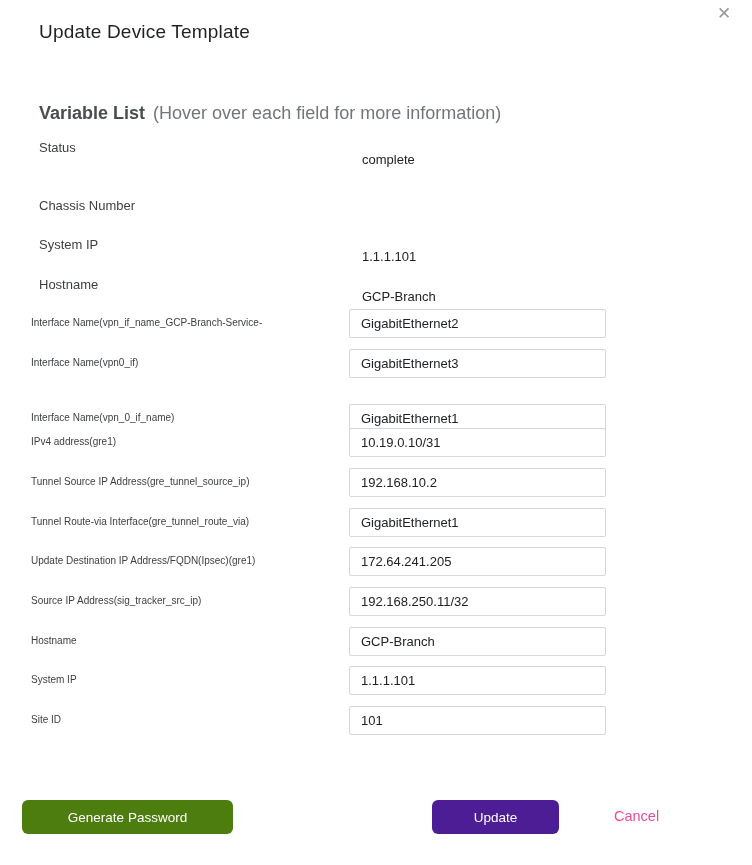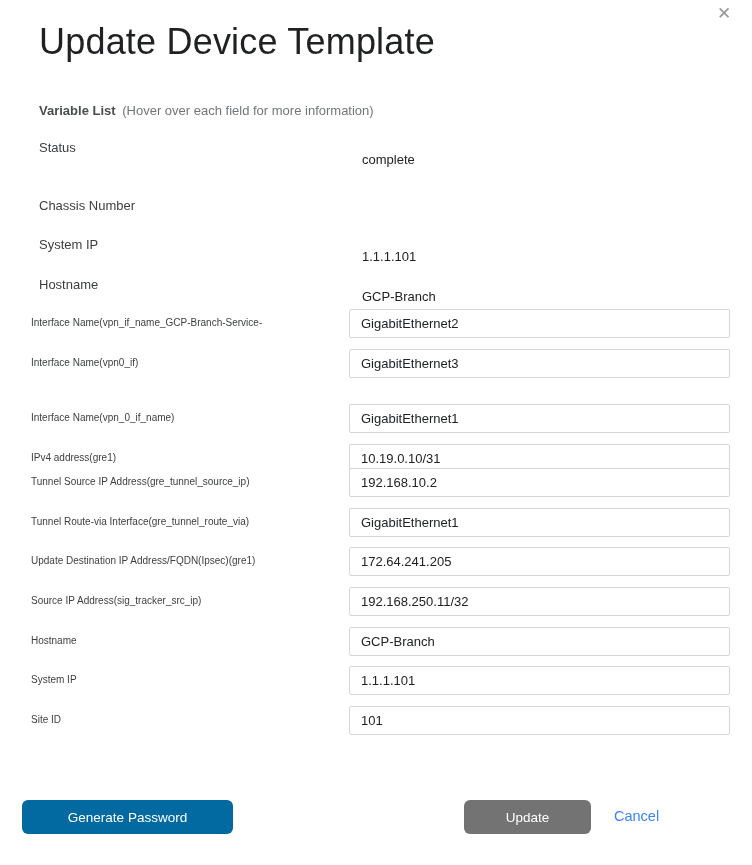--- a/index.html
+++ b/index.html
@@ -15,27 +15,27 @@
   .close {
     position: absolute; top: 3px; left: 713px;
     width: 22px; height: 22px;
     font-size: 17px; line-height: 22px; text-align: center;
     color: #97999b; font-weight: 300;
     cursor: pointer;
   }
 
   .title {
     position: absolute; left: 39px; top: 21px;
-    font-size: 36px; font-weight: 300; color: #1f2122;
+    font-size: 19px; font-weight: 300; color: #1f2122;
     letter-spacing: 0.2px; white-space: nowrap;
   }
 
   .section-heading {
     position: absolute; left: 39px; top: 103px;
-    font-size: 13px; white-space: nowrap;
+    font-size: 18px; white-space: nowrap;
   }
   .section-heading .bold { font-weight: bold; color: #4a4d4e; }
   .section-heading .hint { color: #737678; margin-left: 3px; }
 
   .static-row { position: absolute; left: 0; width: 752px; height: 16px; padding-left: 20px; }
   .static-row .lbl {
     position: absolute; left: 39px; top: 0;
     font-size: 13px; color: #3c3e40; white-space: nowrap;
   }
   .static-row .val {
@@ -44,21 +44,21 @@
   }
 
   .input-row { position: absolute; left: 0; width: 752px; height: 29px; }
   .input-row .lbl {
     position: absolute; left: 31px; top: 8px;
     font-size: 10px; color: #3c3e40;
     width: 308px; white-space: nowrap; overflow: hidden;
   }
   .input-row input {
     position: absolute; left: 349px; top: 0;
-    width: 381px; height: 29px;
+    width: 257px; height: 29px;
     border: 1px solid #d4d7d9; border-radius: 2px;
     padding: 0 11px;
     font-family: "Liberation Sans", "DejaVu Sans", sans-serif;
     font-size: 13px; color: #202224;
     background: #fff; outline: none;
   }
 
   .btn {
     position: absolute; top: 800px; height: 34px;
     border: none; border-radius: 6px;
@@ -116,21 +116,21 @@
         <input type="text" value="GigabitEthernet2" style="">
       </div>
       <div class="input-row" style="top: 349px;">
         <span class="lbl">Interface Name(vpn0_if)</span>
         <input type="text" value="GigabitEthernet3" style="">
       </div>
       <div class="input-row" style="top: 388px; margin-top: 16px;">
         <span class="lbl">Interface Name(vpn_0_if_name)</span>
         <input type="text" value="GigabitEthernet1" style="">
       </div>
-      <div class="input-row" style="top: 428px; margin-top: 16px;">
+      <div class="input-row" style="top: 428px;">
         <span class="lbl">IPv4 address(gre1)</span>
         <input type="text" value="10.19.0.10/31" style="">
       </div>
       <div class="input-row" style="top: 468px;">
         <span class="lbl">Tunnel Source IP Address(gre_tunnel_source_ip)</span>
         <input type="text" value="192.168.10.2" style="">
       </div>
       <div class="input-row" style="top: 508px;">
         <span class="lbl">Tunnel Route-via Interface(gre_tunnel_route_via)</span>
         <input type="text" value="GigabitEthernet1" style="">
@@ -150,17 +150,17 @@
       <div class="input-row" style="top: 666px;">
         <span class="lbl">System IP</span>
         <input type="text" value="1.1.1.101" style="">
       </div>
       <div class="input-row" style="top: 706px;">
         <span class="lbl">Site ID</span>
         <input type="text" value="101" style="">
       </div>
     </div>
 
-  <button class="btn btn-generate" style="background: #0369a1;">Generate Password</button>
-  <button class="btn btn-update" style="background: #737373; margin-left: 32px;">Update</button>
-  <button class="cancel-link" style="color: #3b82f6;">Cancel</button>
+  <button class="btn btn-generate" style="background: #4d7c0f;">Generate Password</button>
+  <button class="btn btn-update" style="background: #4c1d95;">Update</button>
+  <button class="cancel-link" style="color: #ec4899;">Cancel</button>
 
 </div>
 
 </body></html>

